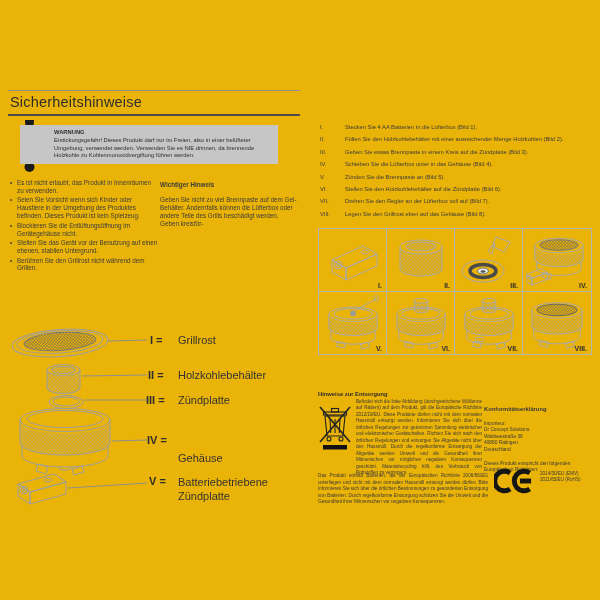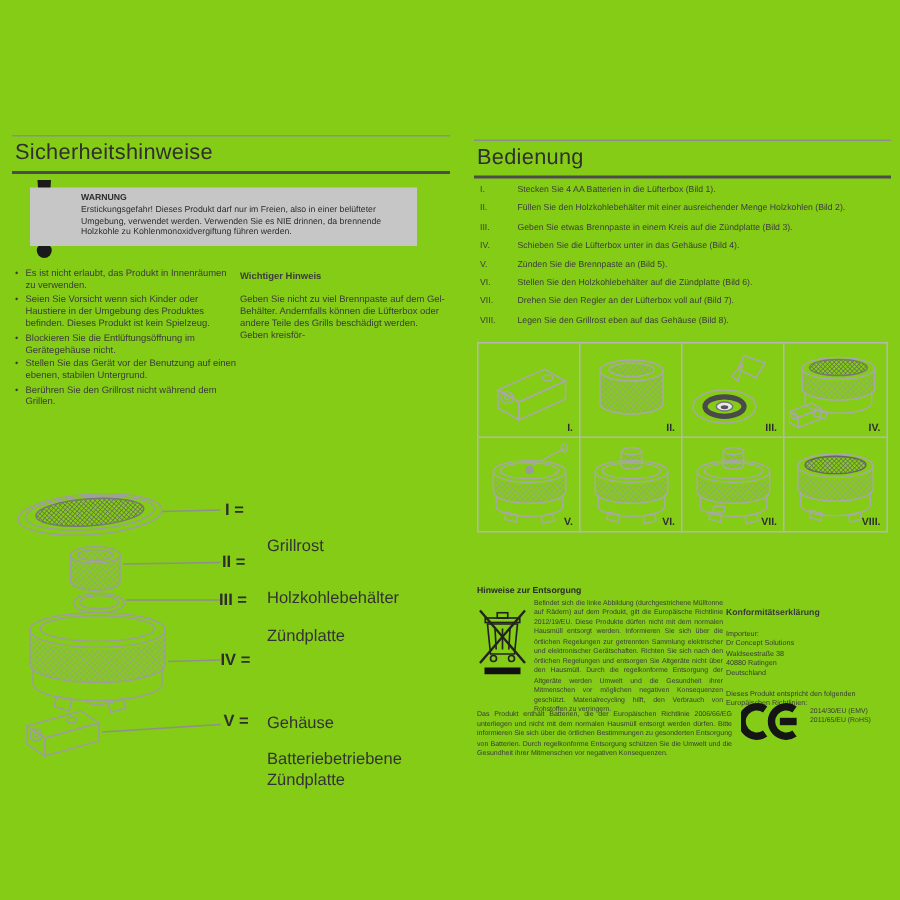--- a/index.html
+++ b/index.html
@@ -1,34 +1,34 @@
 <!DOCTYPE html>
 <html><head>
 <meta charset="utf-8">
 <style>
   html,body{margin:0;padding:0;background:#fff;}
-  .page{position:relative;width:600px;height:600px;background:#84cc16;overflow:hidden;
+  .page{position:relative;width:600px;height:600px;background:#eab308;overflow:hidden;
         font-family:"Liberation Sans","DejaVu Sans",sans-serif;color:#3c3c3c;}
   .sec-head{position:absolute;border-top:1px solid #8d8d8d;border-bottom:2px solid #4c4c4c;
             font-size:14.5px;color:#2f2f2f;padding:3px 0 4px 2px;letter-spacing:.2px;}
   
   .warnbox{position:absolute;left:20px;top:125px;width:258px;height:39px;background:#c6c6c6;}
   .warnbox .wtitle{position:absolute;left:34px;top:4px;font-size:5.8px;font-weight:bold;color:#2c2c2c;}
   .warnbox .wtext{position:absolute;left:34px;top:12px;width:214px;font-size:5.8px;line-height:7.6px;color:#2c2c2c;}
   .excl{position:absolute;left:17px;top:118px;}
   
   .bullets{position:absolute;left:10px;top:179px;width:148px;font-size:6.3px;line-height:7.9px;}
   .bullets .bi{position:relative;padding-left:7px;margin-bottom:1.6px;}
   .bullets .bi::before{content:"•";position:absolute;left:0;top:0;}
   .note{position:absolute;left:160px;top:181px;width:138px;font-size:6.3px;line-height:7.9px;}
   .note .nh{font-weight:bold;margin-bottom:7px;}
   
   .part-label{position:absolute;font-size:11px;}
   .part-num{font-weight:bold;color:#2d2d2d;}
-  .part-name{color:#333;margin-top:24px;}
+  .part-name{color:#333;}
   
   .steps{position:absolute;left:320px;top:124px;width:272px;}
   .steprow{display:flex;margin-bottom:5.4px;font-size:5.8px;line-height:7px;white-space:nowrap;}
   .steprow .rn{width:25px;flex:0 0 25px;}
   
   .figgrid{position:absolute;left:318px;top:228px;width:274px;height:127px;
            display:grid;grid-template-columns:repeat(4,1fr);grid-template-rows:1fr 1fr;
            border:1px solid #b6b6b6;box-sizing:border-box;}
   .figcell{position:relative;border-right:1px solid #b6b6b6;border-bottom:1px solid #b6b6b6;
            display:flex;align-items:center;justify-content:center;}
@@ -161,21 +161,20 @@
   <div class="part-label" style="left:147px;top:434px;">
     <span class="part-num">IV =</span>
   </div>
   <div class="part-label part-name" style="left:178px;top:452px;text-align:center;">Gehäuse</div>
 
   <div class="part-label" style="left:149px;top:475px;">
     <span class="part-num">V =</span>
   </div>
   <div class="part-label part-name" style="left:178px;top:475px;width:112px;line-height:14px;">Batteriebetriebene Zündplatte</div>
 
-  <div class="sec-head" style="left:316px;top:93px;width:276px;">Bedienung</div>
 
   <div class="steps">
     <div class="steprow">
         <span class="rn">I.</span>
         <span>Stecken Sie 4 AA Batterien in die Lüfterbox (Bild 1).</span>
       </div>
     <div class="steprow">
         <span class="rn">II.</span>
         <span>Füllen Sie den Holzkohlebehälter mit einer ausreichender Menge Holzkohlen (Bild 2).</span>
       </div>

